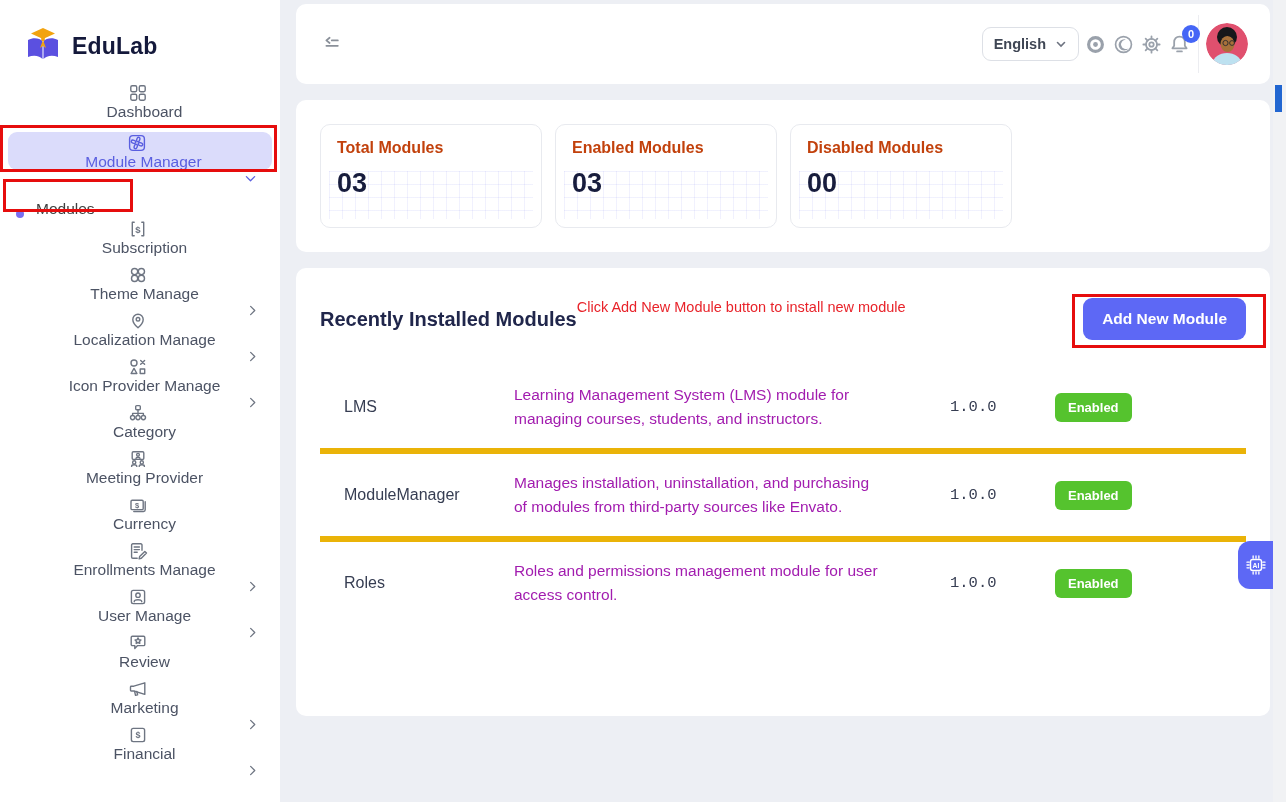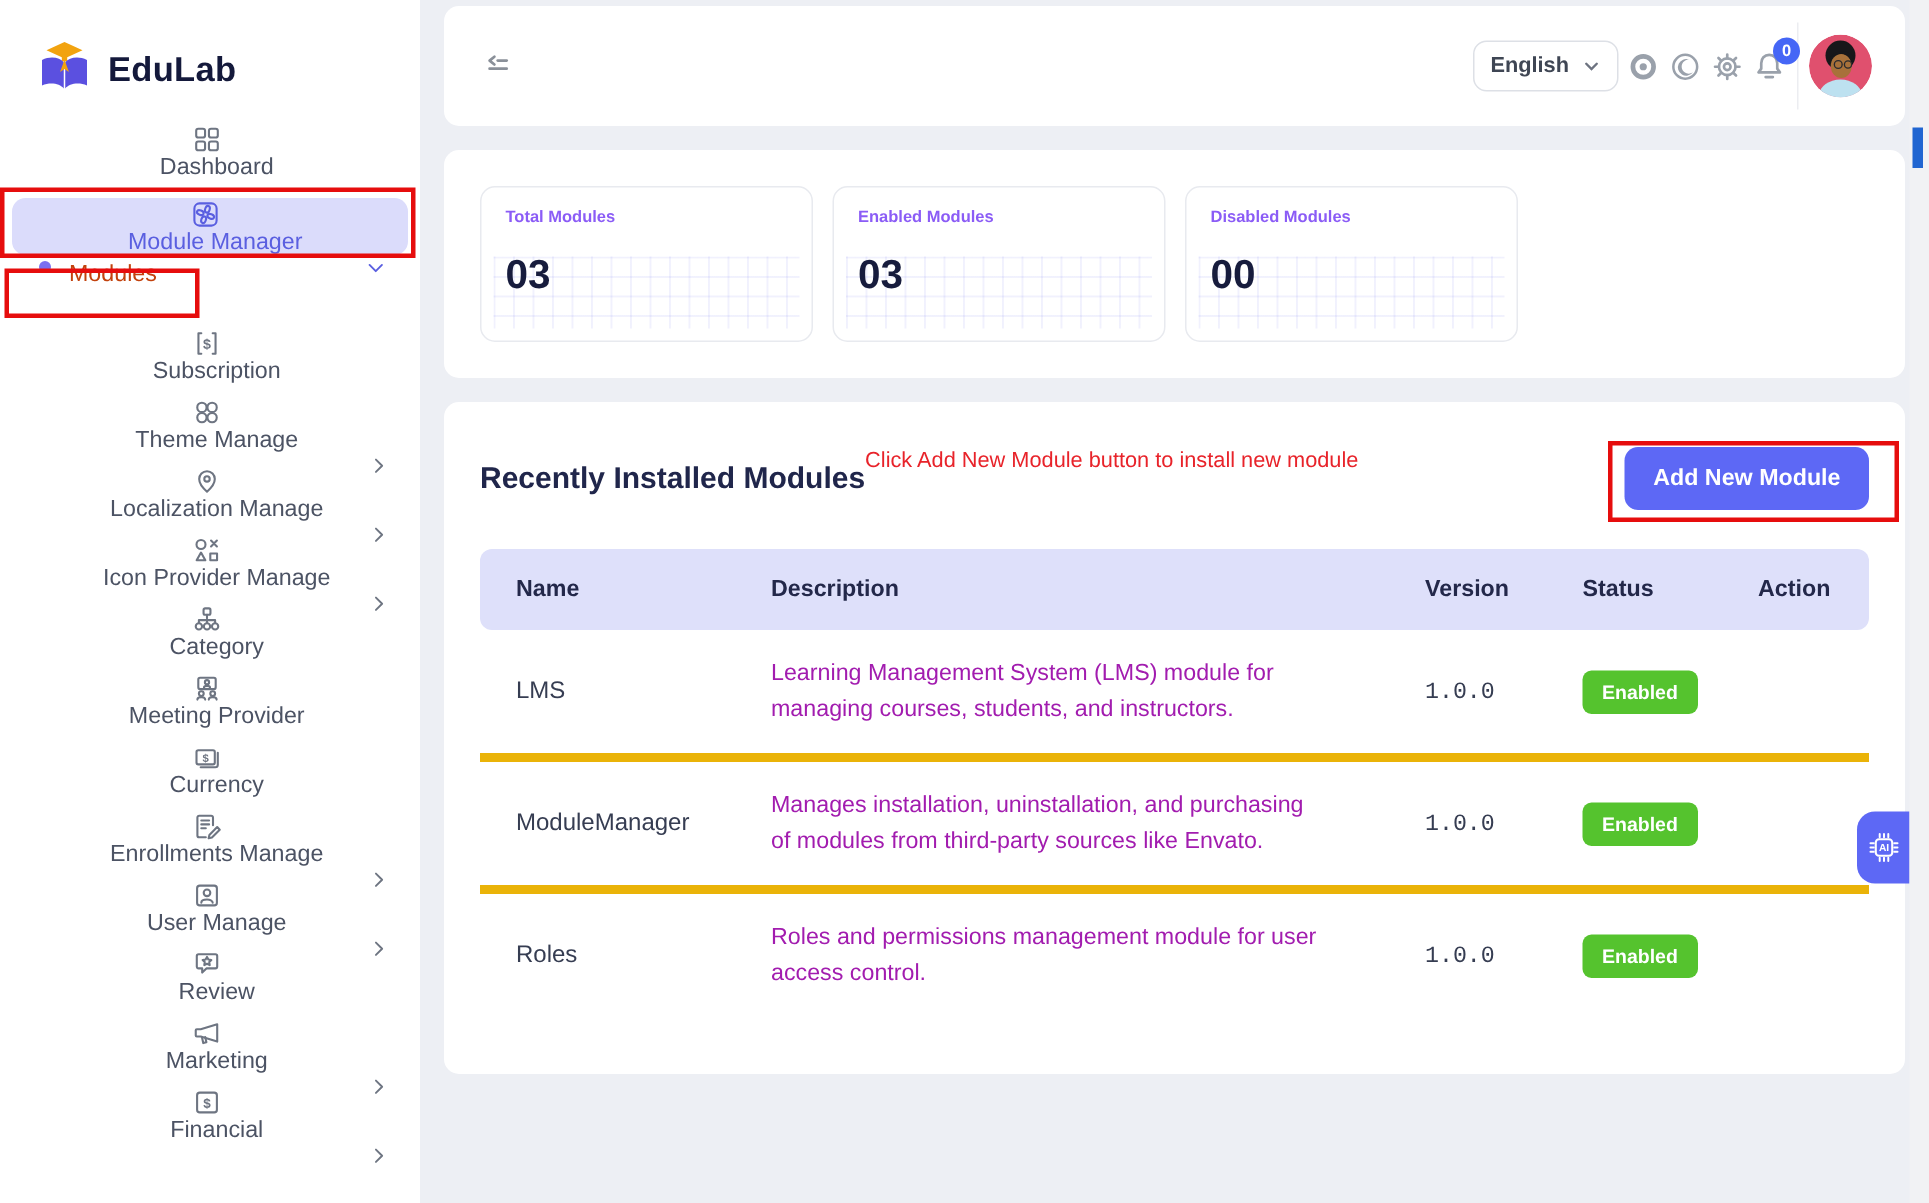--- a/index.html
+++ b/index.html
@@ -15,39 +15,39 @@
   .logo-text{font-size:23px;font-weight:800;color:#14193b;letter-spacing:.2px;}
   .nav{margin-top:12px;}
   .side-item{display:flex;align-items:center;height:46px;padding:0 20px 0 16px;color:#4c5364;font-size:15.5px;cursor:pointer;box-sizing:border-box;flex-direction:column;}
   .side-item .s-icon{width:21px;height:21px;color:#6e7582;flex:none;display:flex;align-items:center;justify-content:center;}
   .side-item .s-icon svg{width:20px;height:20px;display:block;}
   .side-item .lbl{margin-left:13px;}
   .side-item .chev{margin-left:auto;display:flex;color:#6e7582;}
   .side-item .chev svg{width:15px;height:15px;}
   .side-item.active{background:#dbdcfb;border-radius:9px;margin:4px 8px;padding:0 14px 0 8px;height:38px;color:#5a5fe0;font-weight:500;}
   .side-item.active .s-icon,.side-item.active .chev{color:#5a5fe0;}
-  .sub-item{display:flex;align-items:flex-start;height:44px;padding-left:26px;color:#c2410c;font-size:15.5px;cursor:pointer;}
+  .sub-item{display:flex;align-items:flex-end;height:44px;padding-left:16px;color:#404040;font-size:15.5px;cursor:pointer;}
   .sub-item .bullet{width:8px;height:8px;border-radius:50%;background:#7a6ff0;margin-right:12px;flex:none;}
   
   .main{position:absolute;left:296px;top:0;width:974px;z-index:1;}
   .topbar{margin-top:4px;height:80px;background:#fff;border-radius:10px;display:flex;align-items:center;padding:0 22px 0 26px;box-sizing:border-box;}
   .collapse-btn{color:#8a9099;cursor:pointer;display:flex;}
   .collapse-btn svg{width:22px;height:22px;}
   .top-right{margin-left:auto;display:flex;align-items:center;gap:5px;}
   .lang-select{display:flex;align-items:center;gap:9px;border:1px solid #dde0e6;border-radius:9px;height:32px;padding:0 11px;font-size:14.5px;font-weight:600;color:#3f4654;cursor:pointer;background:#fff;}
   .lang-select svg{width:12px;height:12px;color:#6d7380;}
   .icon-btn{position:relative;color:#9aa1ab;cursor:pointer;display:flex;}
   .icon-btn svg{width:23px;height:23px;}
   .nbadge{position:absolute;top:-8px;right:-9px;min-width:18px;height:18px;border-radius:50%;background:#4566f6;color:#fff;font-size:11px;font-weight:700;display:flex;align-items:center;justify-content:center;}
   .v-divider{width:1px;height:58px;background:#ecedf1;margin:0 2px;}
   .avatar{width:42px;height:42px;border-radius:50%;overflow:hidden;cursor:pointer;flex:none;}
   
   .stats-panel{margin-top:16px;background:#fff;border-radius:10px;padding:24px;box-sizing:border-box;display:flex;gap:13px;height:152px;}
   .stat-box{width:222px;height:104px;border:1px solid #e8eaef;border-radius:10px;box-sizing:border-box;position:relative;overflow:hidden;background:#fff;}
-  .stat-label{font-size:11px;font-weight:600;color:#8b5cf6;position:absolute;left:16px;top:14px;}
+  .stat-label{font-size:16px;font-weight:600;color:#c2410c;position:absolute;left:16px;top:14px;}
   .stat-value{position:absolute;left:16px;bottom:28px;font-size:27px;font-weight:700;color:#171c3d;z-index:1;}
   .stat-grid{position:absolute;left:8px;right:8px;top:46px;bottom:8px;
     background-image:linear-gradient(to right,rgba(115,120,240,.10) 1px,transparent 1px),
                      linear-gradient(to bottom,rgba(115,120,240,.10) 1px,transparent 1px);
     background-size:13px 13px;}
   
   .modules-panel{margin-top:16px;background:#fff;border-radius:10px;padding:24px;box-sizing:border-box;height:448px;overflow:hidden;}
   .panel-head{display:flex;align-items:center;margin-top:6px;}
   .panel-title{font-size:20px;font-weight:700;color:#20264b;flex:none;}
   .red-note{flex:1;color:#e8232a;font-size:14.5px;margin-bottom:24px;}
@@ -388,27 +388,20 @@
       </div>
     </section>
 
   <section class="modules-panel">
     <div class="panel-head">
       <div class="panel-title">Recently Installed Modules</div>
       <div class="red-note">Click Add New Module button to install new module</div>
       <button class="add-btn">Add New Module</button>
     </div>
     <div class="table">
-      <div class="t-head" id="thead">
-          <div class="hcell">Name</div>
-          <div class="hcell">Description</div>
-          <div class="hcell">Version</div>
-          <div class="hcell">Status</div>
-          <div class="hcell">Action</div>
-        </div>
       <div id="tbody">
           <div class="t-row">
             <div class="cell c-name">LMS</div>
             <div class="cell c-desc">Learning Management System (LMS) module for managing courses, students, and instructors.</div>
             <div class="cell c-ver">1.0.0</div>
             <div class="cell"><span class="badge">Enabled</span></div>
             <div class="cell"></div>
           </div>
           <div class="t-row">
             <div class="cell c-name">ModuleManager</div>

